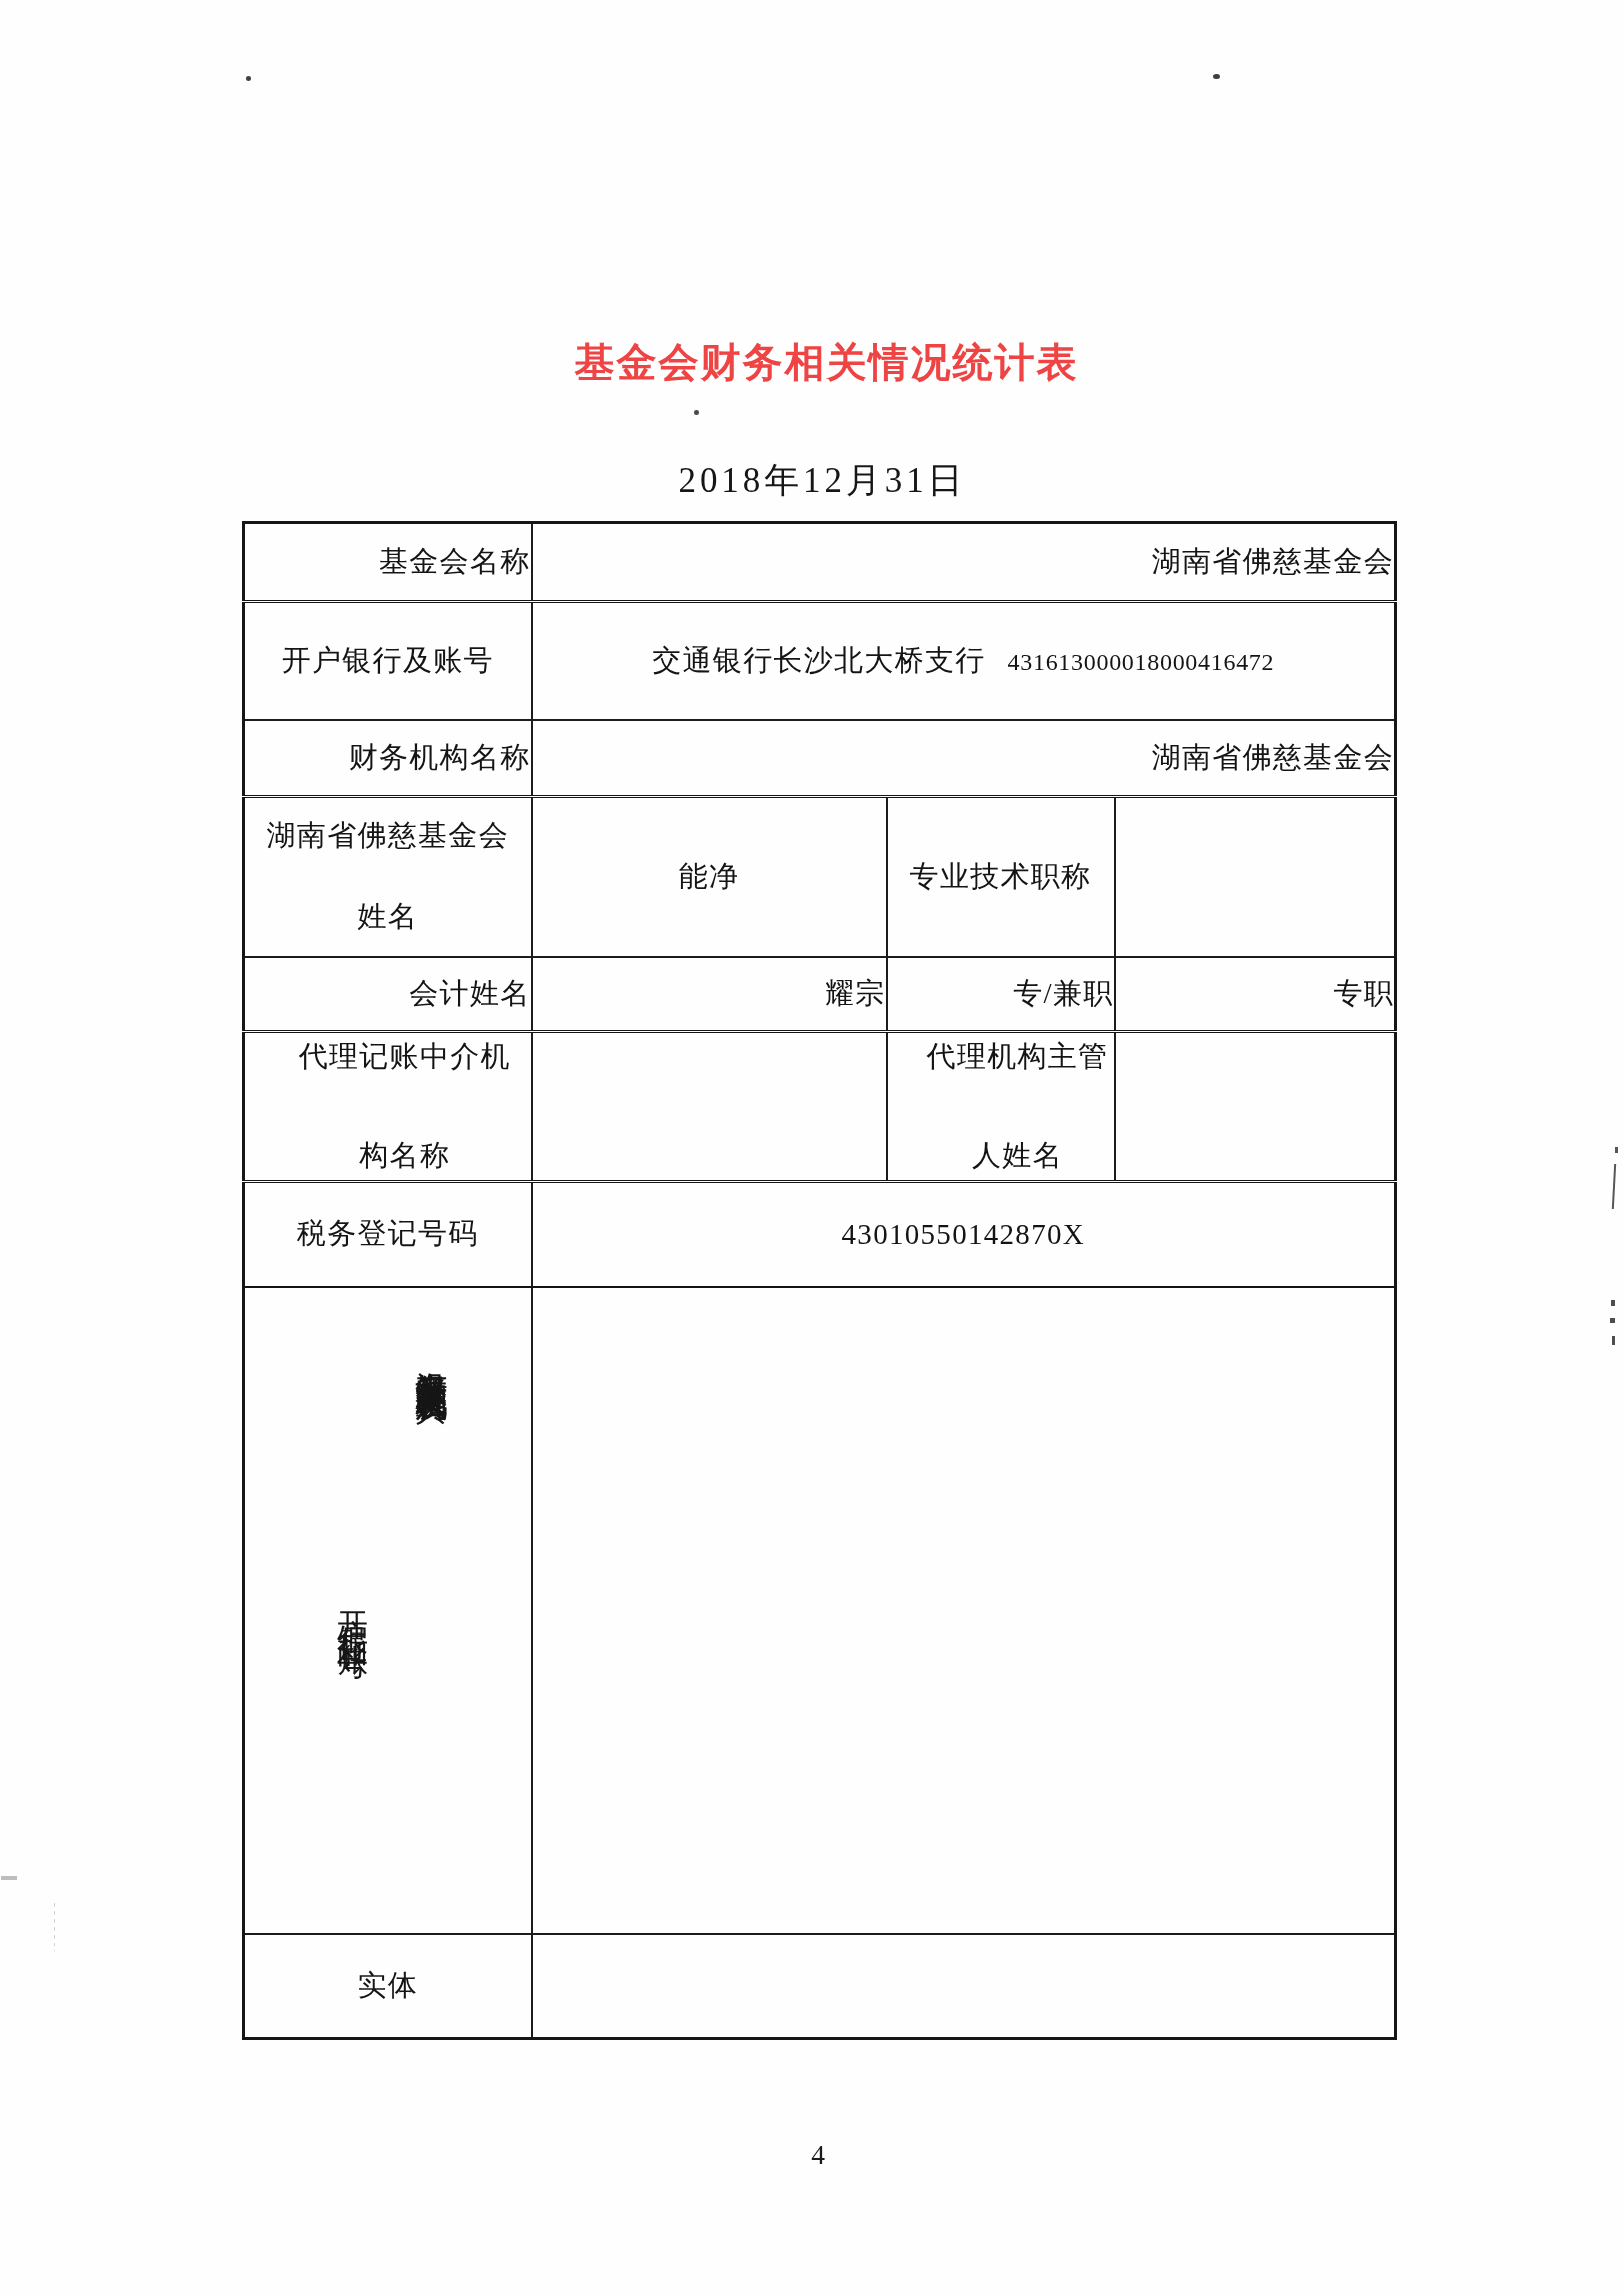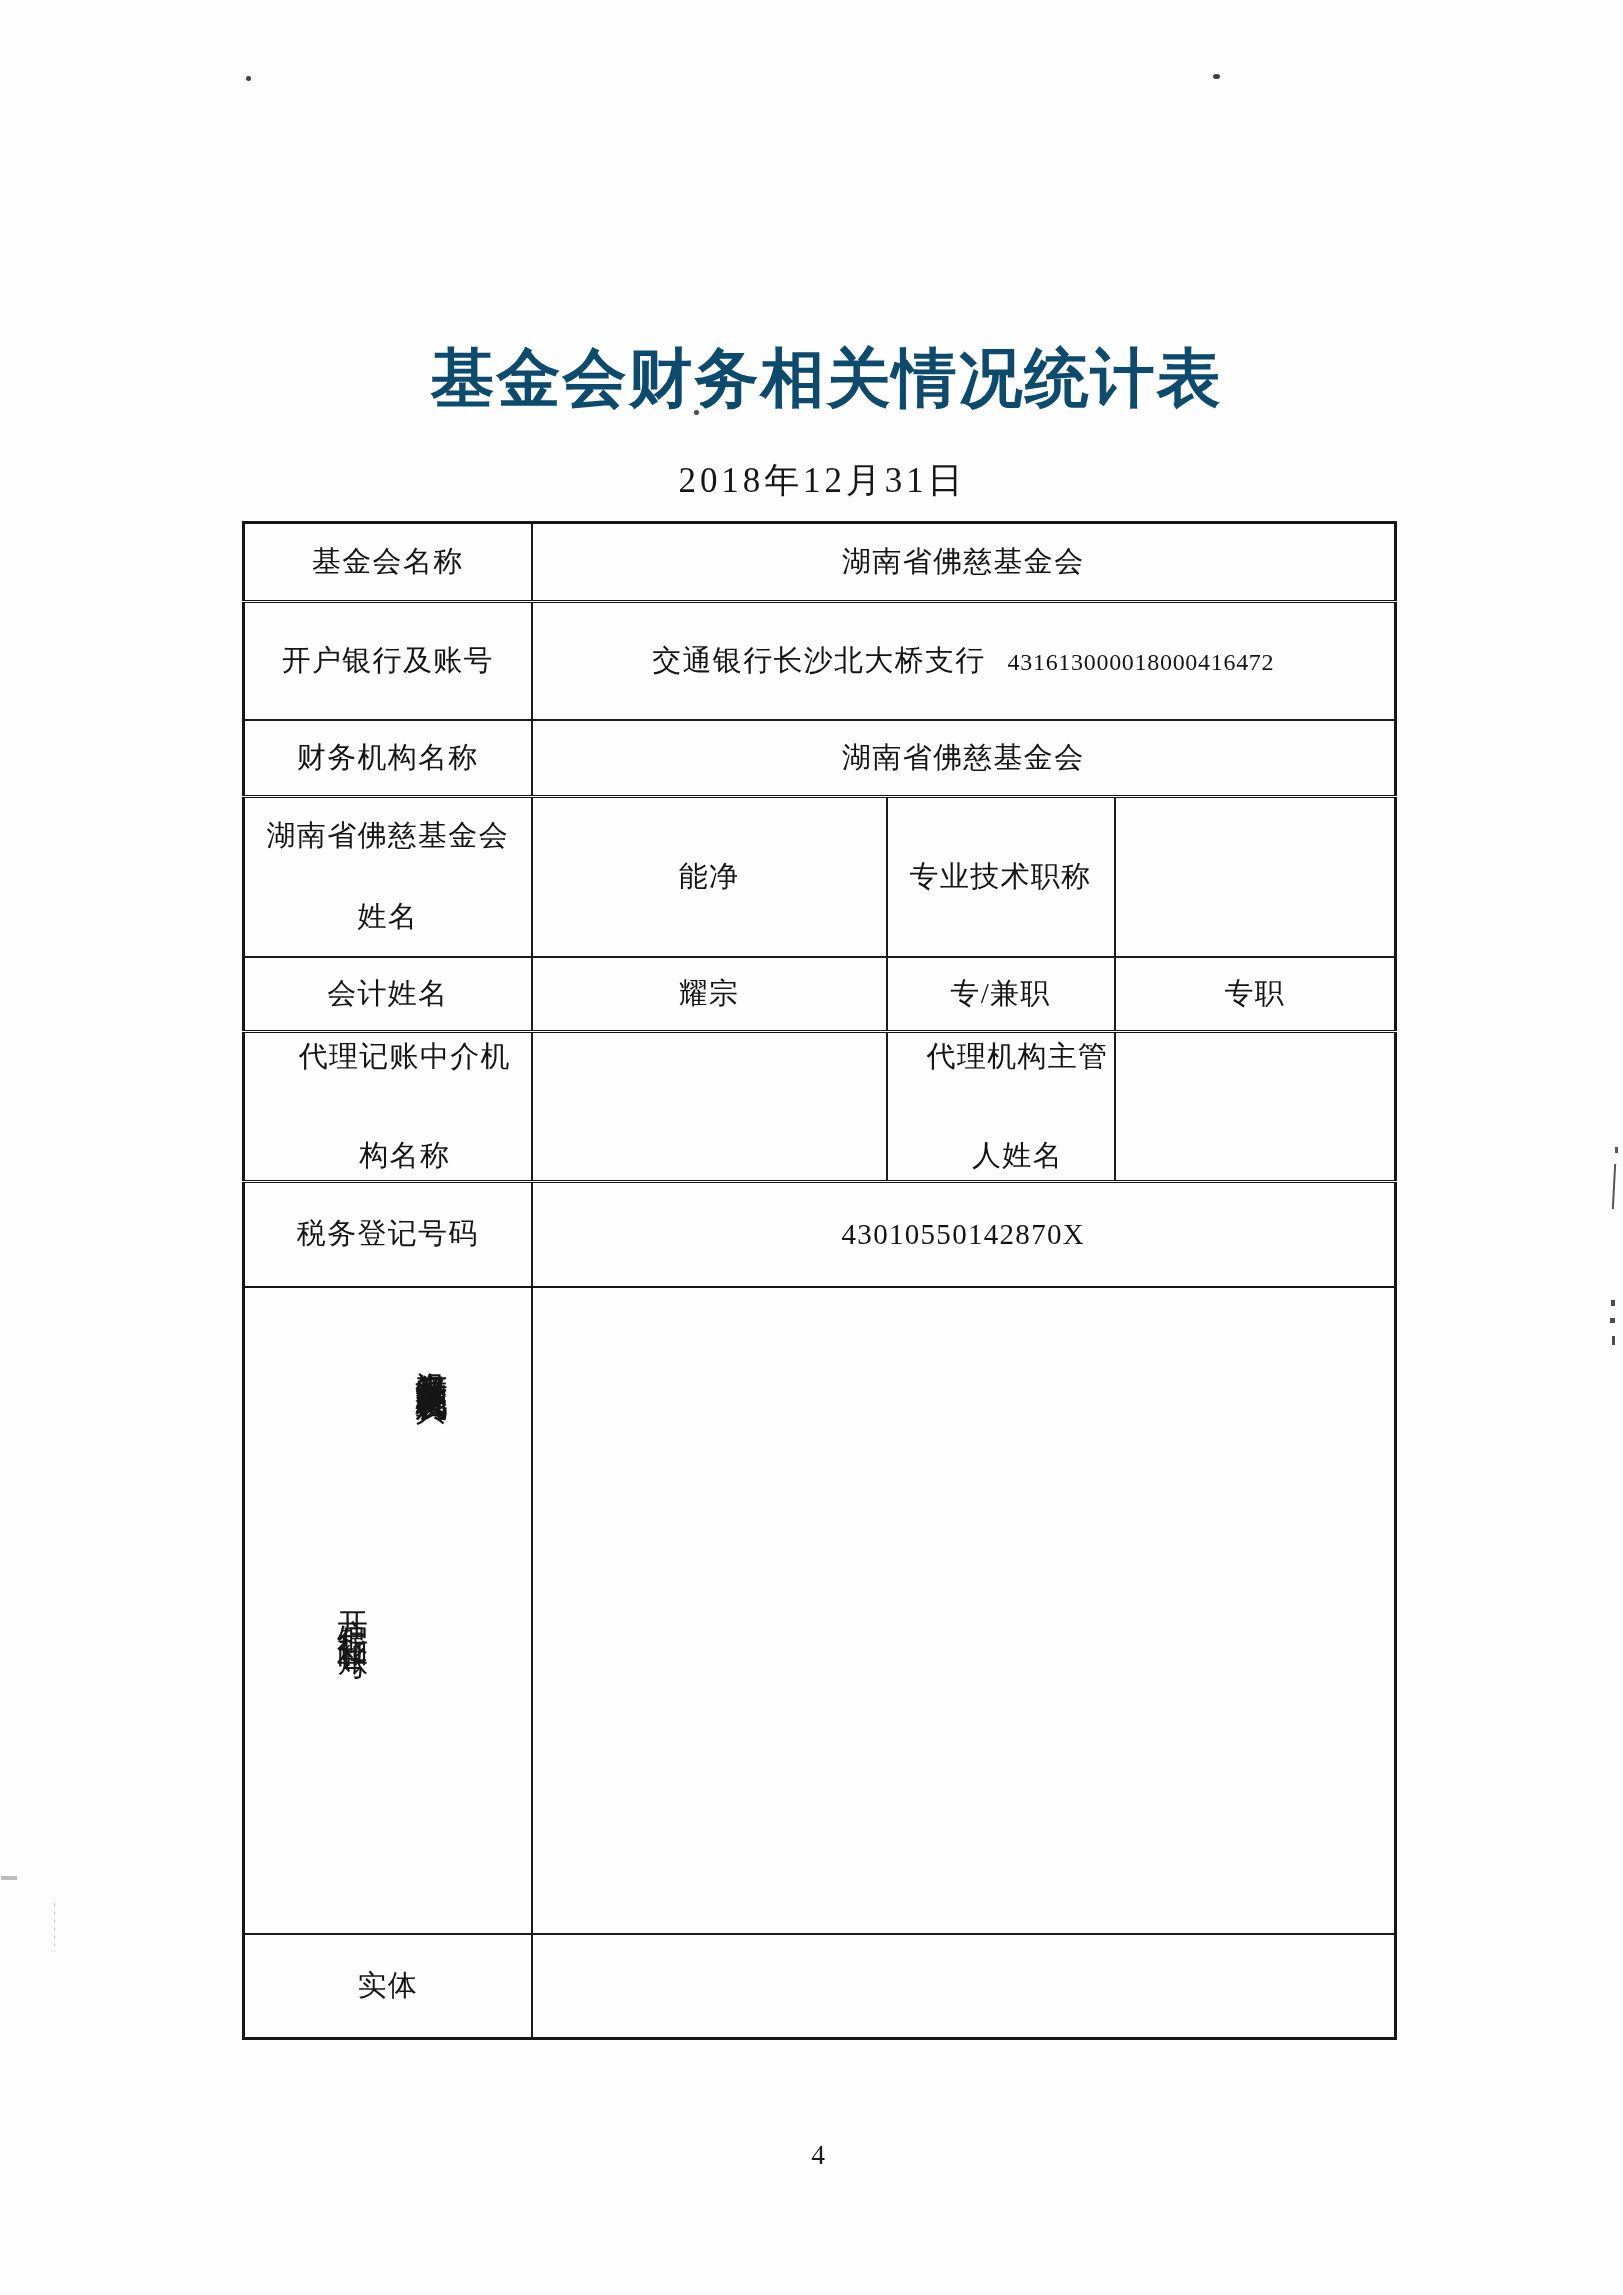--- a/index.html
+++ b/index.html
@@ -20,23 +20,23 @@
   
   .doc-title {
     position: absolute;
     top: 335px;
     left: 30px;
     width: 1593px;
     margin: 0;
     text-align: center;
     font-family: "Liberation Sans", sans-serif;
     font-weight: 700;
-    font-size: 64px;
+    font-size: 40px;
     letter-spacing: 2px;
-    color: #0c4a6e;
+    color: #ef4444;
   }
   .doc-date {
     position: absolute;
     top: 457px;
     left: 26px;
     width: 1593px;
     text-align: center;
     font-size: 35px;
     letter-spacing: 3.9px;
     color: #161616;
@@ -54,21 +54,21 @@
   }
   table.form-table td {
     border: 2px solid #1c1c1c;
     text-align: center;
     vertical-align: middle;
     font-size: 29px;
     letter-spacing: 1.3px;
     padding: 0;
     overflow: hidden;
   }
-  tr.dbl-bottom td { border-bottom: 3.9px double #141414; }
+  tr.dbl-bottom td { border-bottom: 3.9px double #141414; text-align: right; }
   tr.thick-bottom td { border-bottom: 2.6px solid #141414; }
 
   .label-stack {
     display: flex;
     flex-direction: column;
     align-items: center;
   }
   .gap-lg { gap: 41px; }
   .gap-md { gap: 59px; margin-left: 34px; }
 

